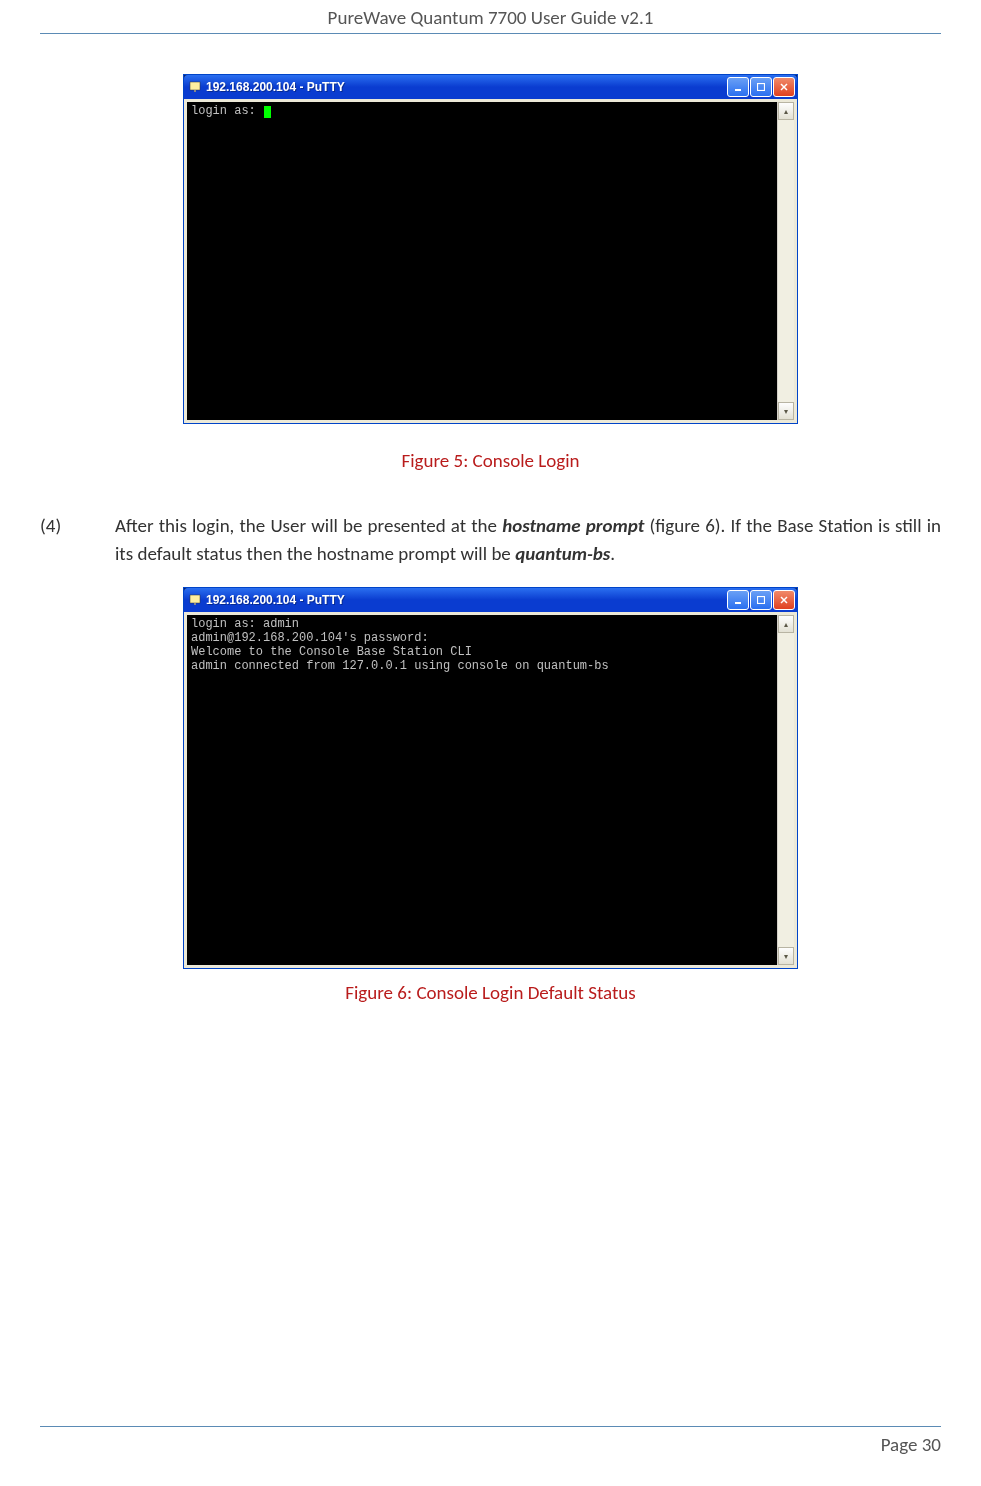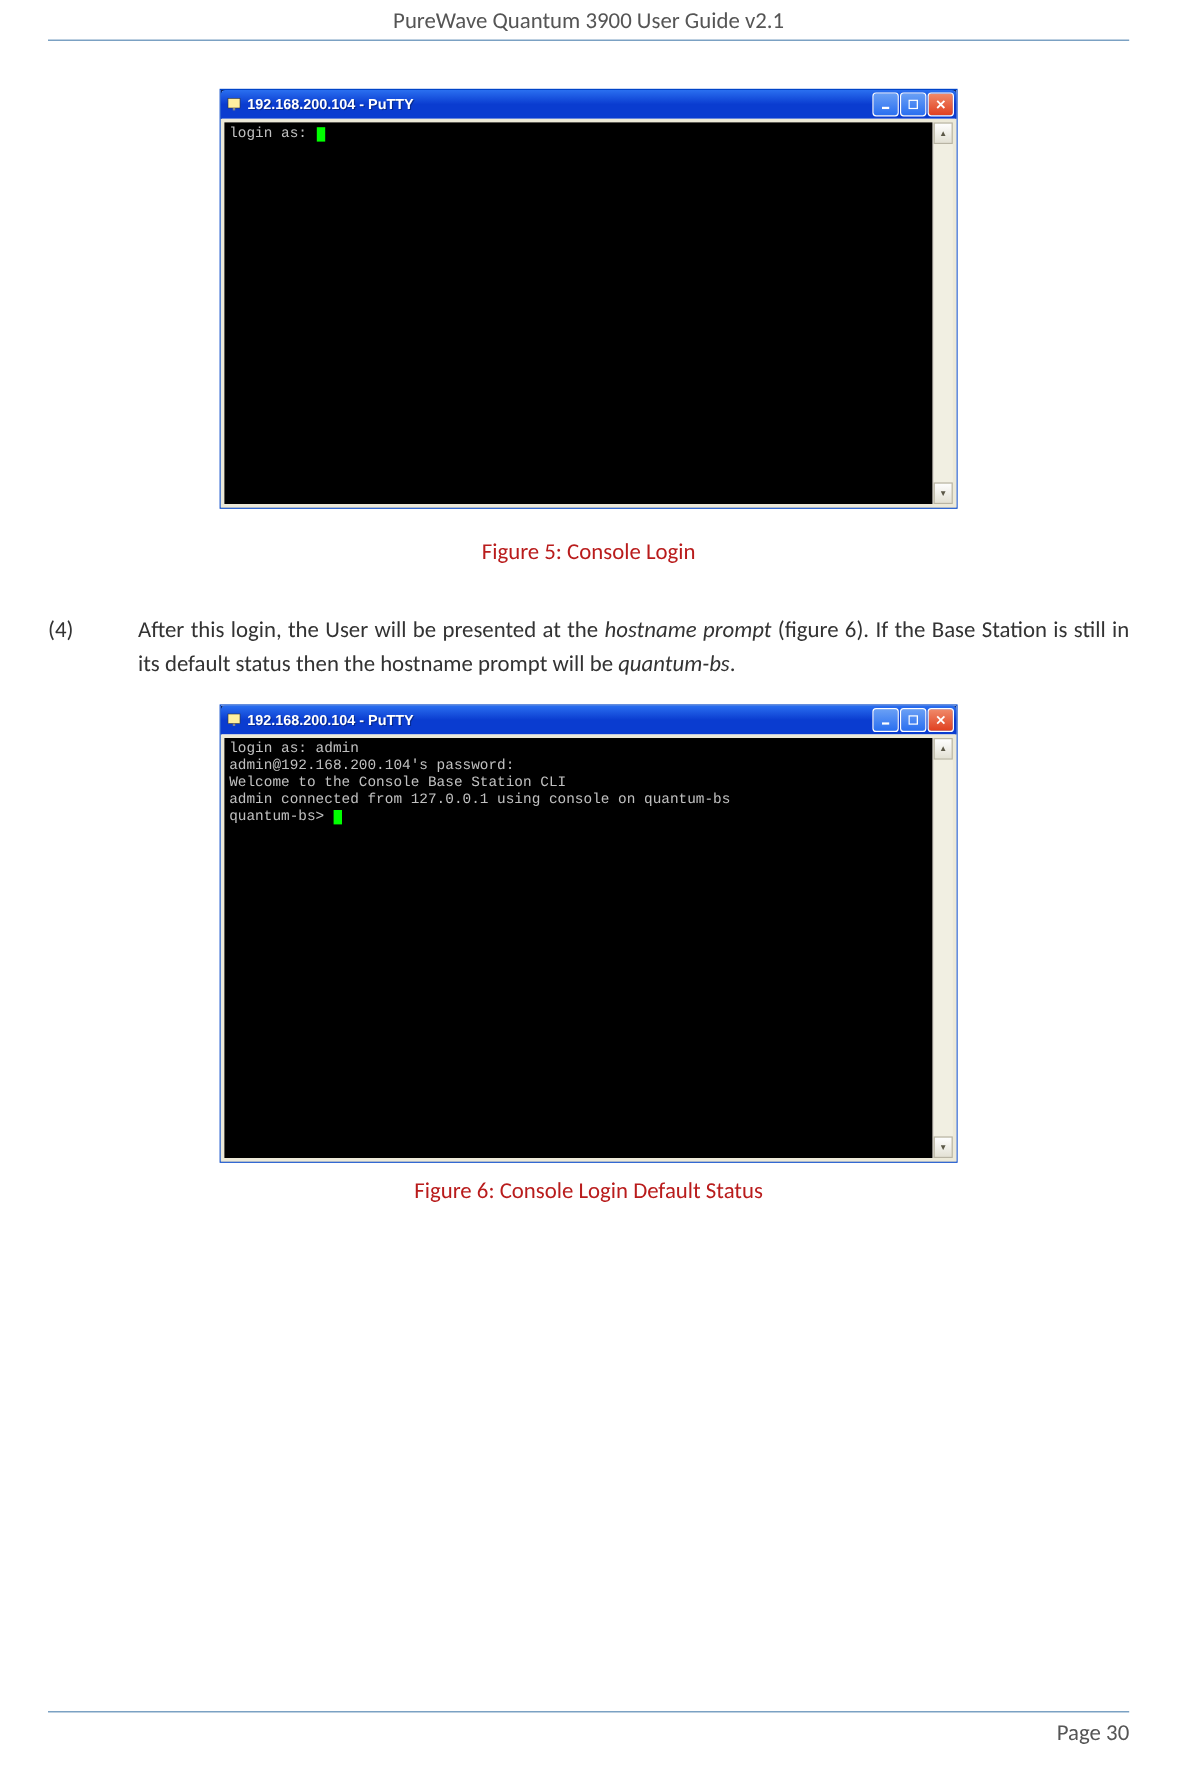--- a/index.html
+++ b/index.html
@@ -130,41 +130,41 @@
       line-height: 1.45;
       color: #333;
     }
     .step-num {
       width: 75px;
       flex-shrink: 0;
       padding-left: 0px;
       color: #333;
     }
     .step-body { flex: 1; text-align: justify; }
-    .bi { font-weight: normal; font-style: italic; }
+    .bi { font-weight: bold; font-style: italic; }
     .footer {
       position: absolute;
       bottom: 30px;
       right: 40px;
       left: 40px;
       border-top: 1px solid #5b8bb5;
       text-align: right;
       padding-top: 6px;
       font-size: 19px;
       color: #555;
     }
     .term-line { white-space: pre; }
   </style>
 </head>
 <body>
 
 <div class="page">
 
   <div class="header">
-    <span>PureWave Quantum 3900 User Guide v2.1</span>
+    <span>PureWave Quantum 7700 User Guide v2.1</span>
   </div>
 
   <div class="figure-wrap">
     <div class="putty-window">
       <div class="titlebar">
         <span class="putty-icon">
           <svg width="14" height="14" viewBox="0 0 14 14">
               <rect x="2" y="2" width="10" height="8" fill="#fff0a0" stroke="#333" stroke-width="0.5"></rect>
               <rect x="6" y="10" width="2" height="2" fill="#888"></rect>
             </svg>
@@ -241,21 +241,20 @@
             </div>
         </div>
       </div>
       <div class="terminal-outer">
         <div class="terminal-container">
           <div class="terminal term2">
             <div class="term-line">login as: admin</div>
             <div class="term-line">admin@192.168.200.104's password:</div>
             <div class="term-line">Welcome to the Console Base Station CLI</div>
             <div class="term-line">admin connected from 127.0.0.1 using console on quantum-bs</div>
-            <div><span class="term-line">quantum-bs&gt; </span><span class="cursor"></span></div>
           </div>
           <div class="sb">
             <div class="sb-btn">▴</div>
             <div style="flex:1"></div>
             <div class="sb-btn">▾</div>
           </div>
         </div>
       </div>
     </div>
   </div>

